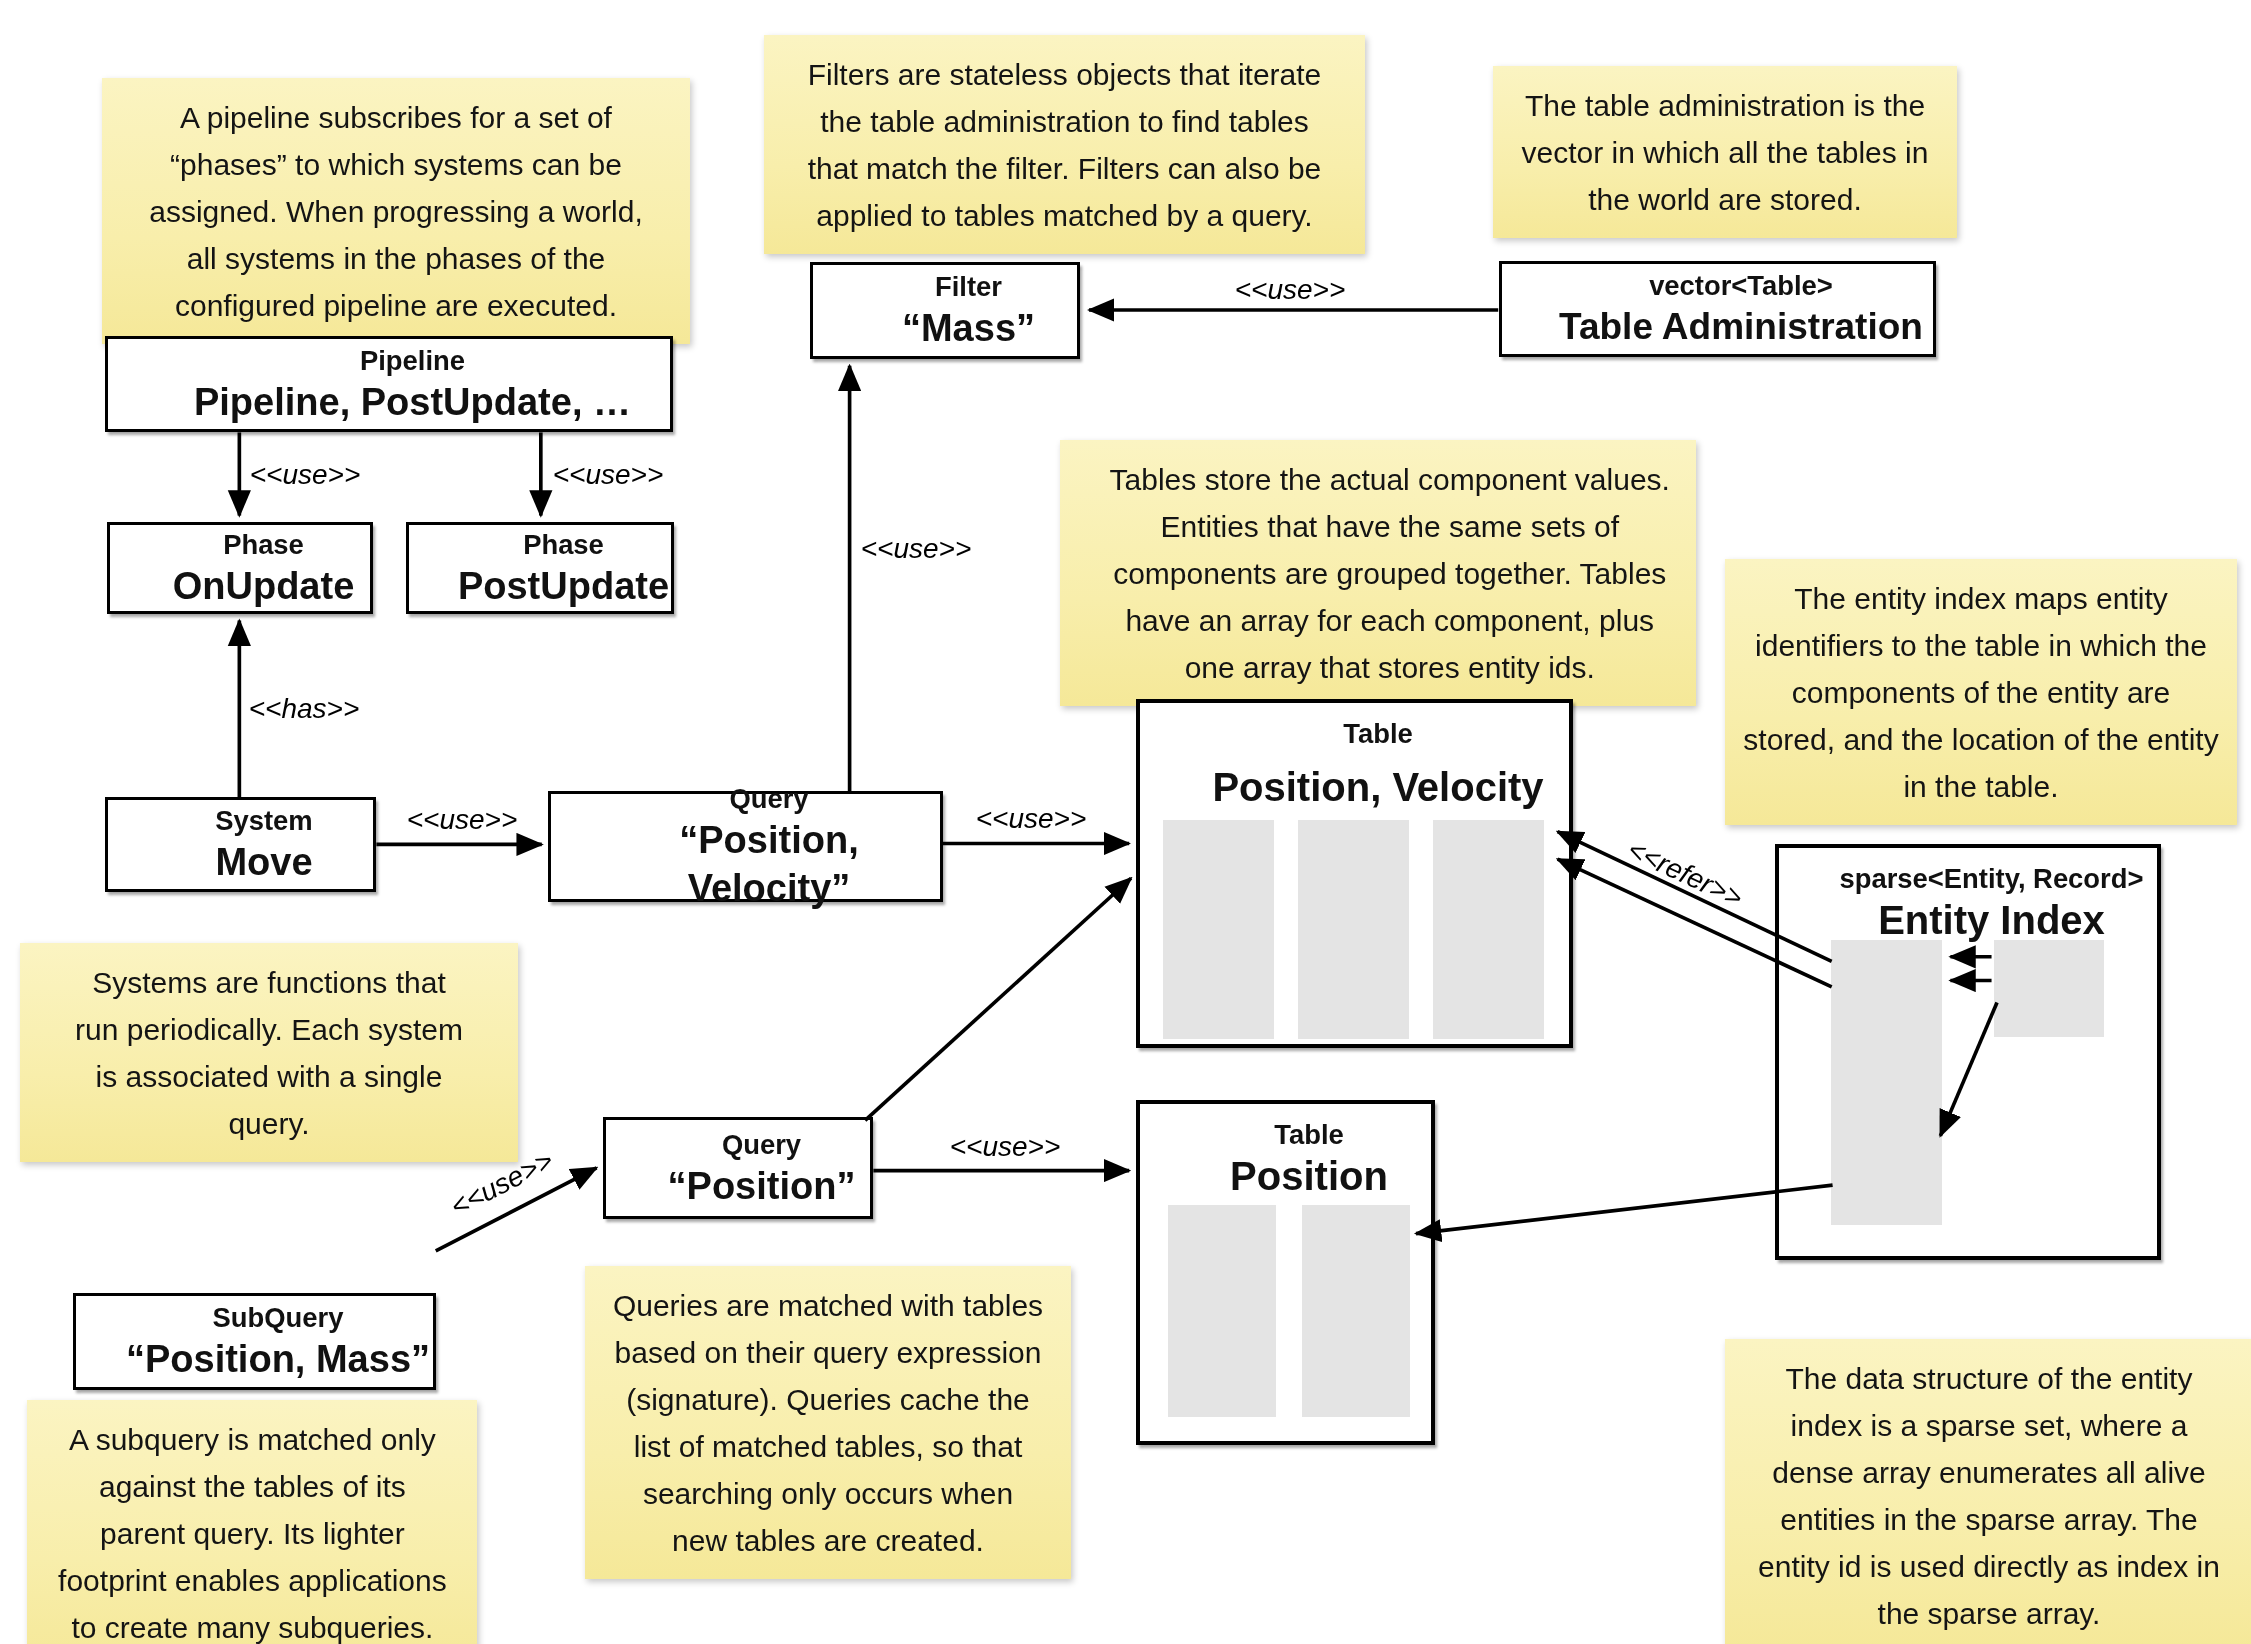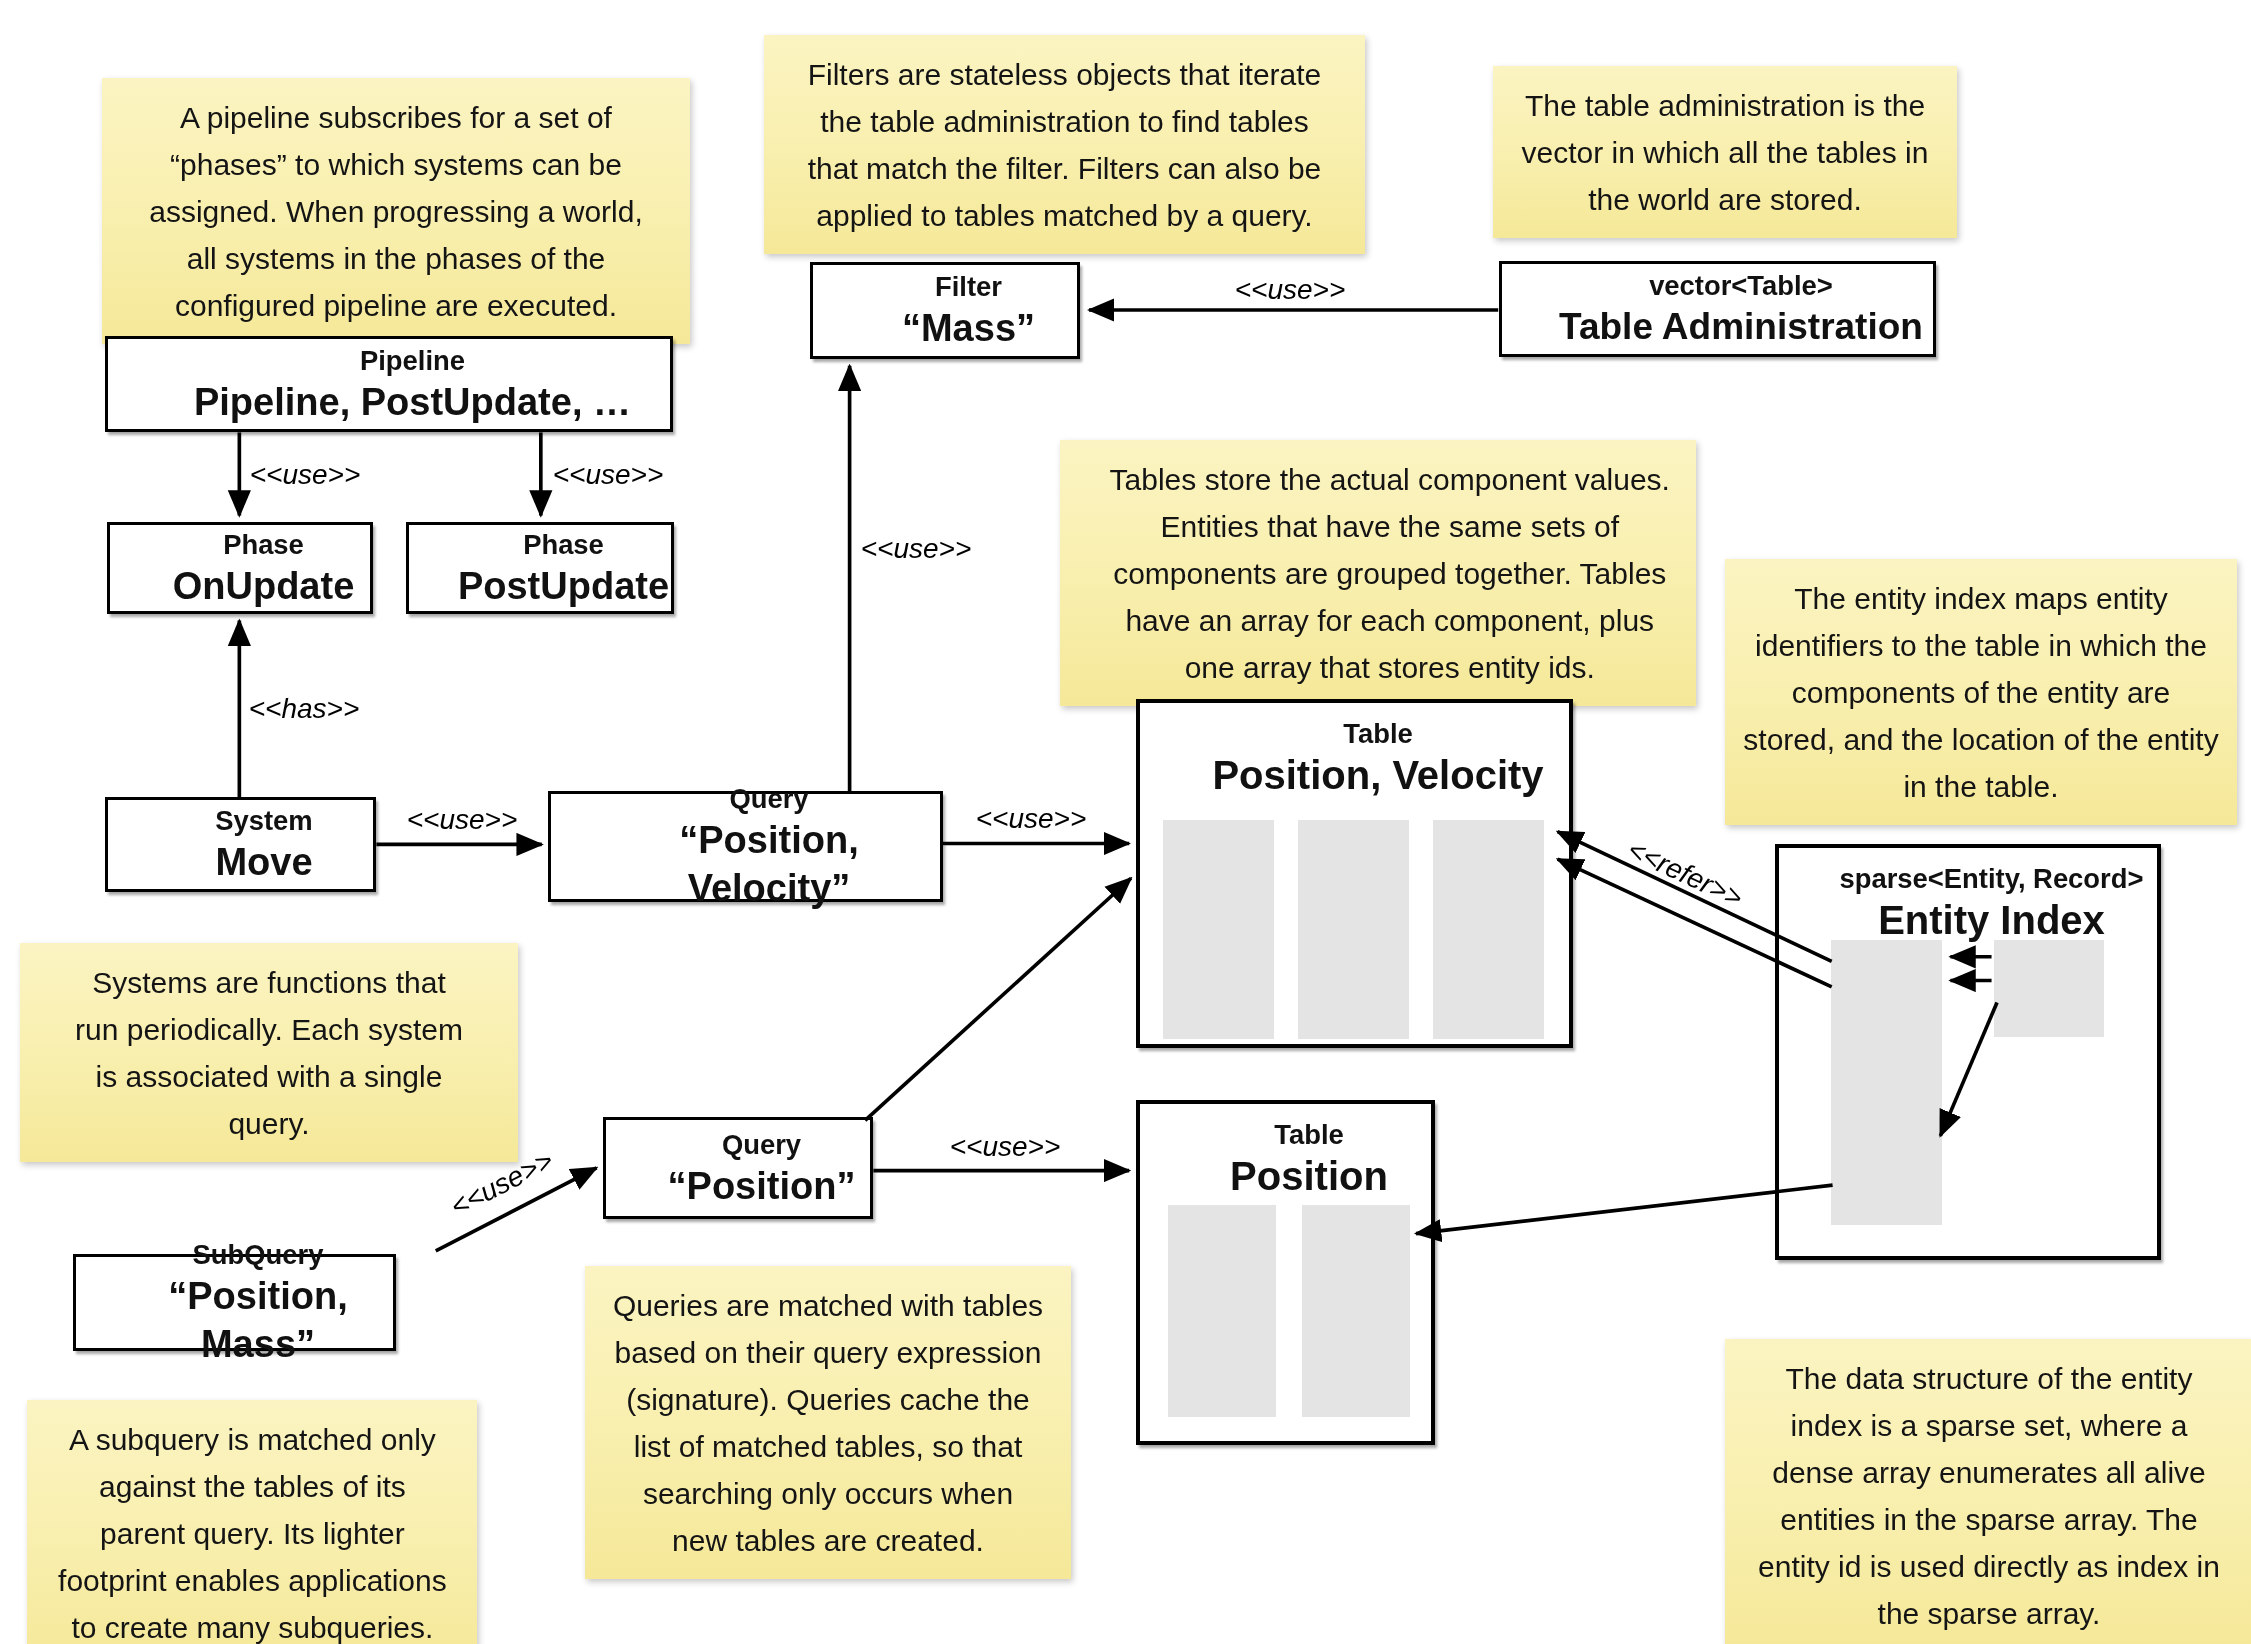--- a/index.html
+++ b/index.html
@@ -109,28 +109,28 @@
     <div class="value">Move</div>
   </div>
   <div class="ebox" style="left:548px; top:791px; width:395px; height:111px;">
     <div class="title">Query</div>
     <div class="value">“Position, Velocity”</div>
   </div>
   <div class="ebox" style="left:603px; top:1117px; width:270px; height:102px;">
     <div class="title">Query</div>
     <div class="value">“Position”</div>
   </div>
-  <div class="ebox" style="left:73px; top:1254px; width:323px; height:97px;">
+  <div class="ebox" style="left:73px; top:1293px; width:363px; height:97px;">
     <div class="title">SubQuery</div>
     <div class="value">“Position, Mass”</div>
   </div>
 
   <div class="ebox big" style="left:1136px; top:699px; width:437px; height:349px;">
     <div class="title">Table</div>
-    <div class="value" style="font-size:40px;">Position, Velocity</div>
+    <div class="value" style="font-size:40px;margin-top:12px;">Position, Velocity</div>
     <div class="col" style="left:23px;  top:117px; width:111px; height:219px;"></div>
     <div class="col" style="left:158px; top:117px; width:111px; height:219px;"></div>
     <div class="col" style="left:293px; top:117px; width:111px; height:219px;"></div>
   </div>
 
   <div class="ebox big" style="left:1136px; top:1100px; width:299px; height:345px;">
     <div class="title">Table</div>
     <div class="value" style="font-size:40px;">Position</div>
     <div class="col" style="left:28px;  top:101px; width:108px; height:212px;"></div>
     <div class="col" style="left:162px; top:101px; width:108px; height:212px;"></div>

